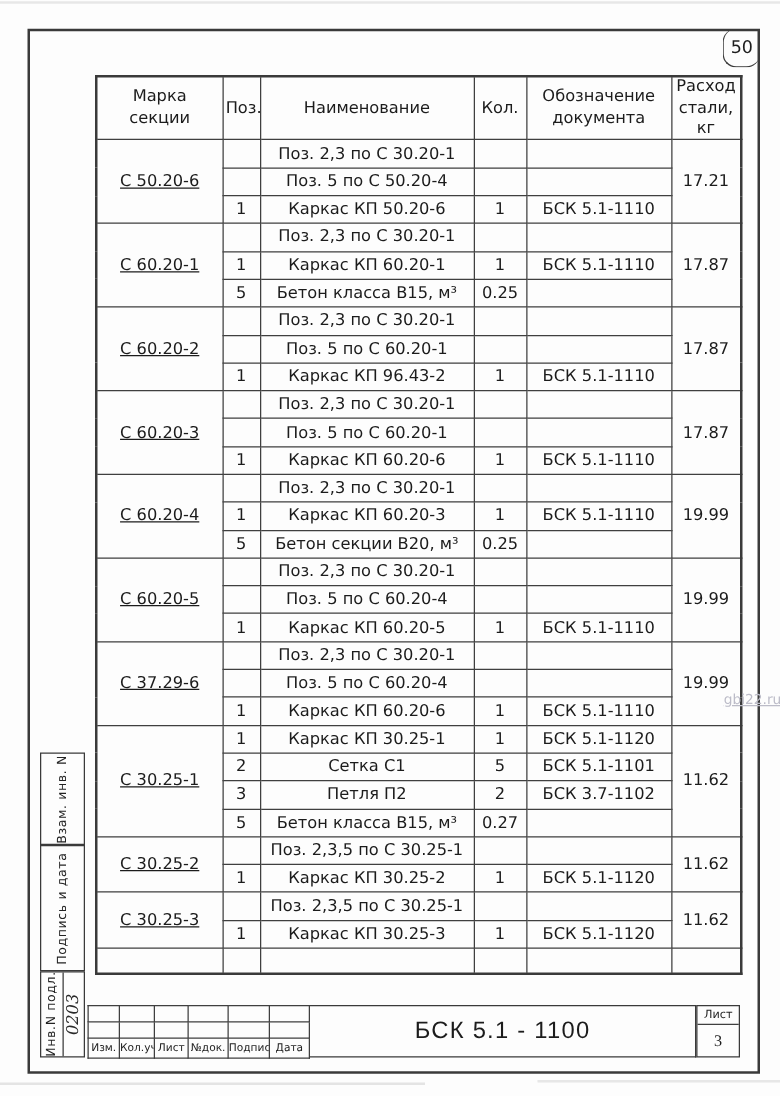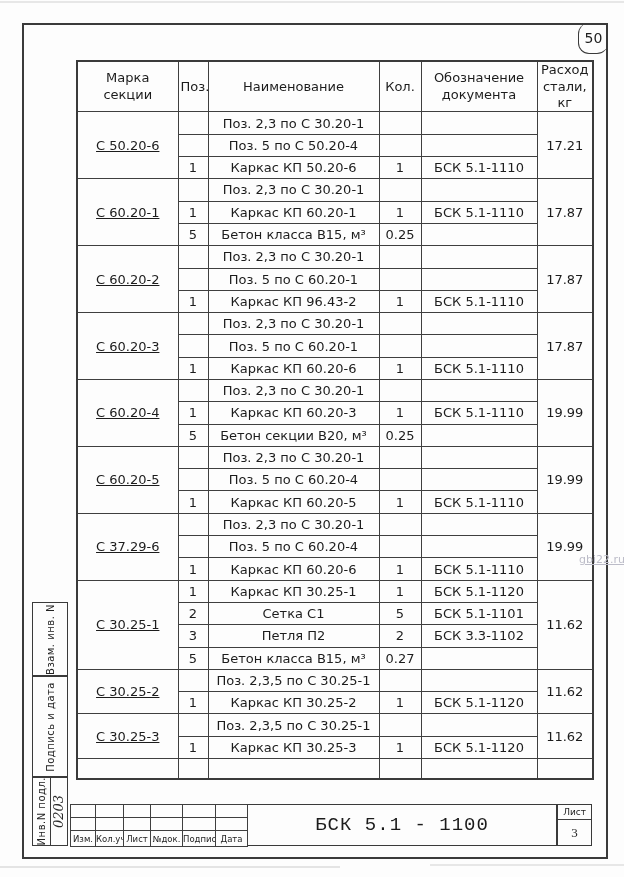--- a/index.html
+++ b/index.html
@@ -38,21 +38,21 @@
   .box3-inner > .lblhalf{border-right:1px solid #3a3a3a;}
   
   .titleblock{position:absolute;left:70px;top:804px;width:522px;height:42px;
     display:flex;box-sizing:border-box;}
   table.rev{border-collapse:collapse;table-layout:fixed;width:177px;height:42px;
     border:1.5px solid #3a3a3a;}
   table.rev td{border:1px solid #3f3f3f;font-size:8.5px;text-align:center;
     vertical-align:middle;padding:0;overflow:hidden;white-space:nowrap;color:#222;}
   .doccell{width:310px;border:1.5px solid #3a3a3a;border-left:none;box-sizing:border-box;
     display:flex;align-items:center;justify-content:center;
-    font-family:Liberation Mono, monospace;font-size:19px;letter-spacing:1px;color:#1c1c1c;}
+    font-family:Liberation Sans, sans-serif;font-size:19px;letter-spacing:1px;color:#1c1c1c;}
   .sheetcell{width:35px;border:1.5px solid #3a3a3a;border-left:1.5px solid #3a3a3a;
     box-sizing:border-box;display:flex;flex-direction:column;}
   .sheetcell .slabel{height:14px;border-bottom:1px solid #3f3f3f;display:flex;
     align-items:center;justify-content:center;font-size:9px;}
   .sheetcell .snum{flex:1;display:flex;align-items:center;justify-content:center;
     font-family:"Liberation Serif", serif;font-size:13px;}
   
   .watermark{position:absolute;left:579px;top:553px;font-size:11px;color:#bcbcc8;text-decoration:underline;}
   .artifact{position:absolute;background:#d9d9d9;}
 </style>
@@ -244,21 +244,21 @@
     <tr class="datarow">
       <td>2</td>
       <td class="name">Сетка  С1</td>
       <td>5</td>
       <td>БСК 5.1-1101</td>
     </tr>
     <tr class="datarow">
       <td>3</td>
       <td class="name">Петля П2</td>
       <td>2</td>
-      <td>БСК 3.3-1102</td>
+      <td>БСК 3.7-1102</td>
     </tr>
     <tr class="datarow">
       <td>5</td>
       <td class="name">Бетон класса В15, м³</td>
       <td>0.27</td>
       <td></td>
     </tr>
 
     <tr class="datarow">
       <td class="mark" rowspan="2">С 30.25-2</td>

